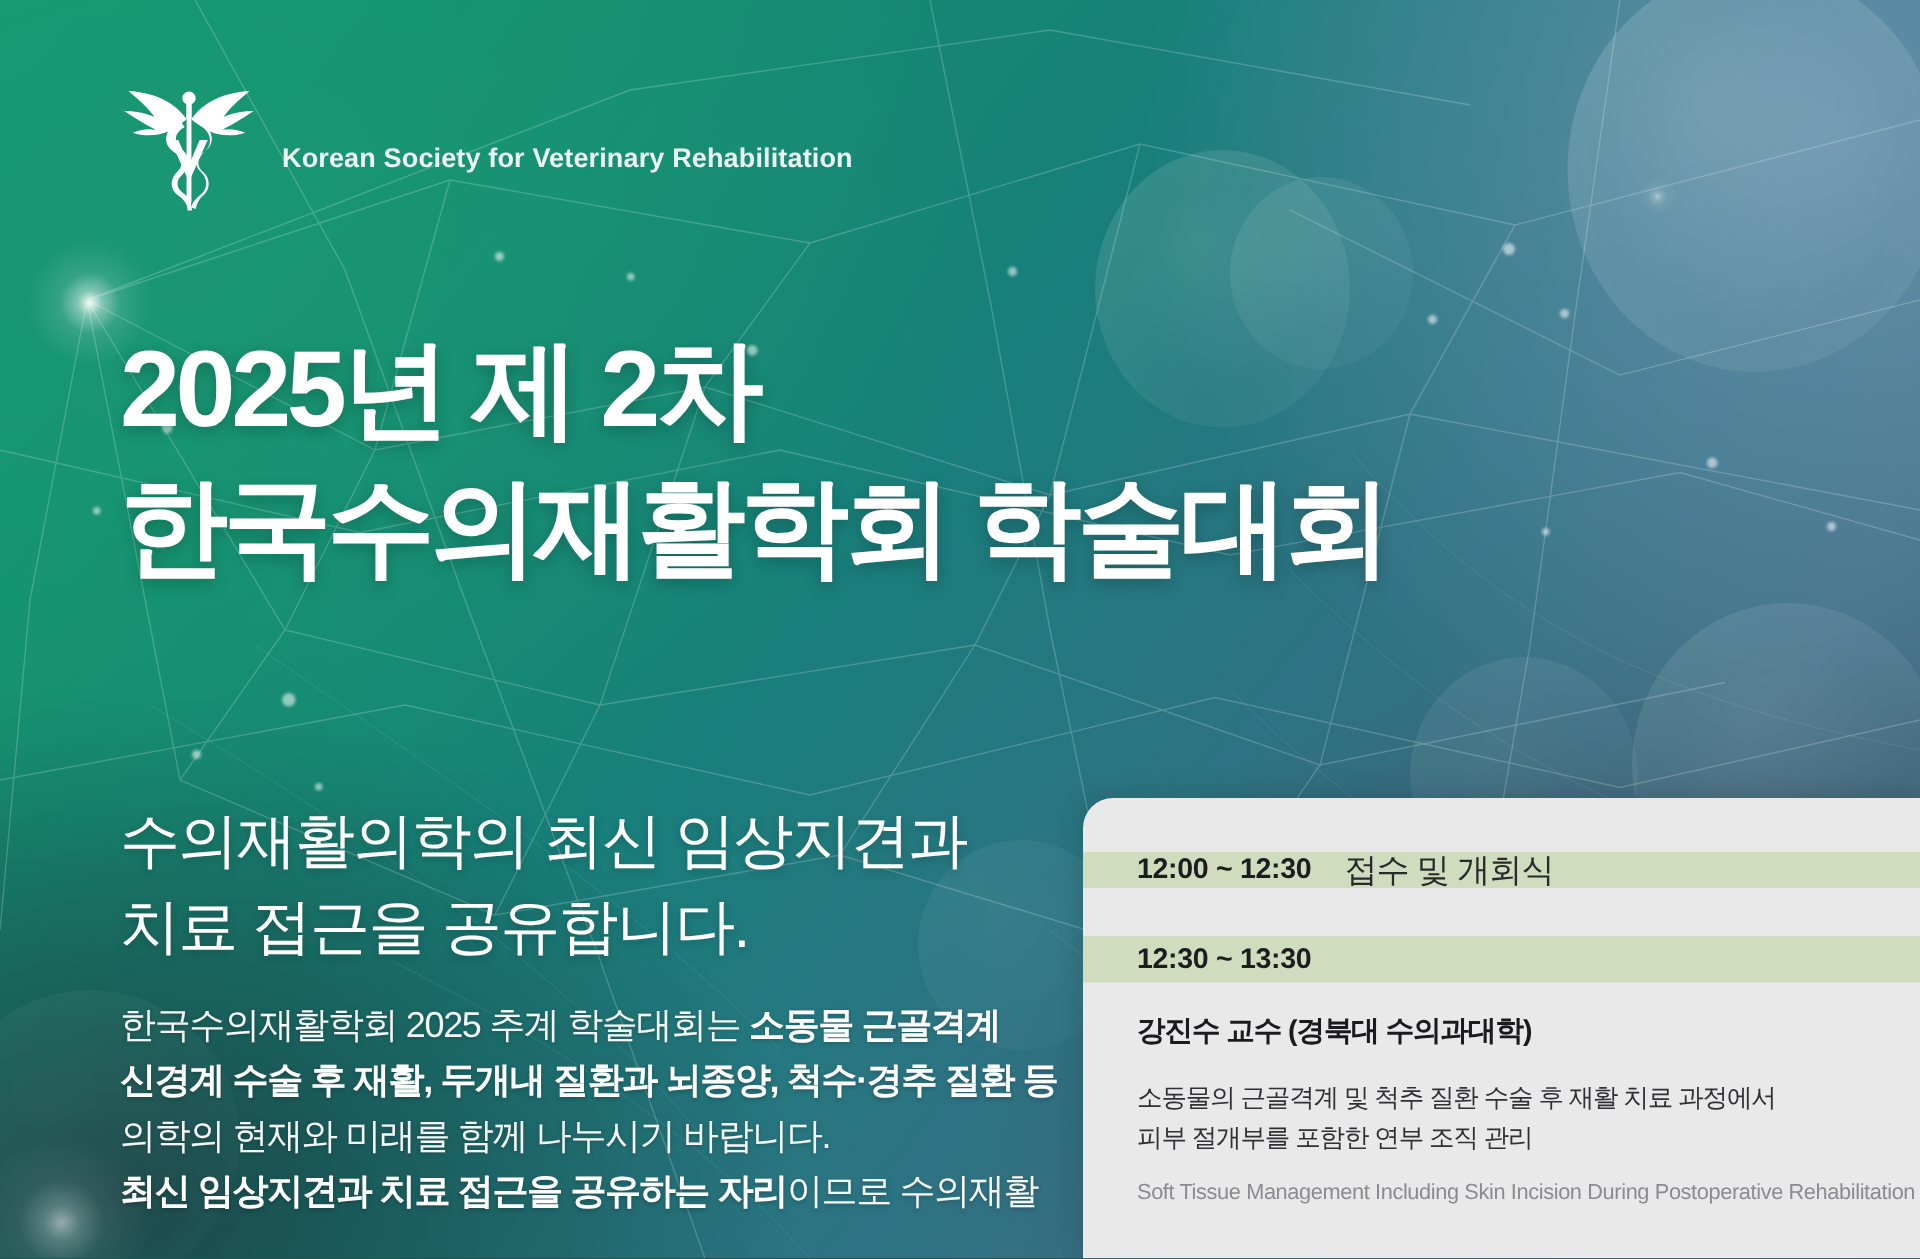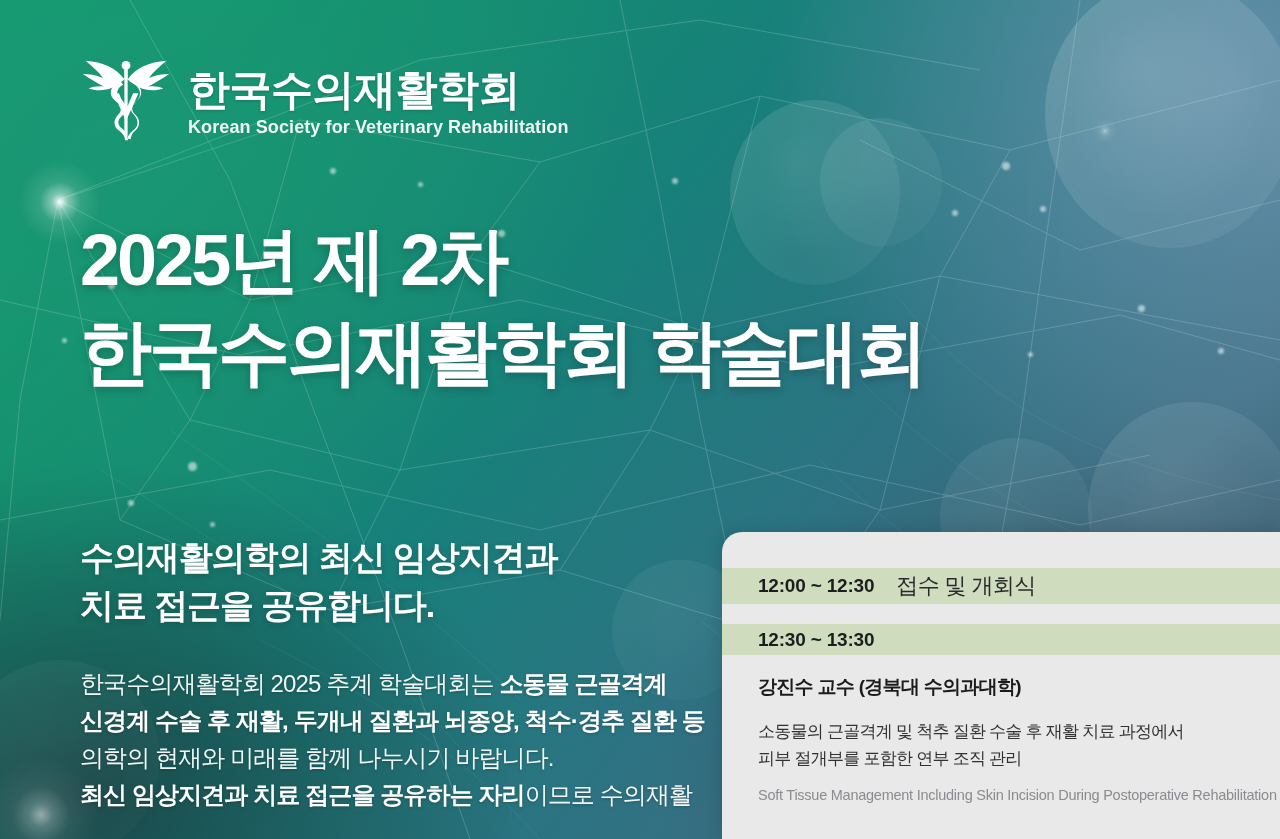--- a/index.html
+++ b/index.html
@@ -64,21 +64,21 @@
   #headline { position:absolute; left:80px; top:214px; }
   .headline-line {
     font-size:72px; font-weight:800; color:#ffffff;
     line-height:1.28; letter-spacing:-3px; white-space:nowrap;
     text-shadow:0 3px 10px rgba(0,0,0,.22);
   }
 
   
   #subhead { position:absolute; left:80px; top:533px; }
   .subhead-line {
-    font-size:34px; font-weight:700; color:#ffffff;
+    font-size:40px; font-weight:400; color:#ffffff;
     line-height:1.42; letter-spacing:-1.1px; white-space:nowrap;
     text-shadow:0 2px 6px rgba(0,0,0,.20);
   }
 
   
   #body-copy {
     position:absolute; left:80px; top:665px; width:600px;
   }
   .body-line {
     font-size:24px; line-height:37px; color:#f2f7f6;
@@ -96,21 +96,21 @@
     border-top-left-radius:20px;
     overflow:hidden;
     box-shadow:-3px -3px 14px rgba(0,0,0,.10);
   }
   .sched-band {
     position:absolute; left:0; width:100%;
     background:#cfddbe;
     display:flex; align-items:center;
     padding-left:36px;
   }
-  #band-1 { top:36px; height:36px; }
+  #band-1 { top:36px; height:24px; }
   #band-2 { top:92px; height:31px; }
   .sched-time {
     font-size:19px; font-weight:700; color:#1d1d1f;
     letter-spacing:-0.2px; white-space:nowrap;
   }
   .sched-label {
     font-size:22px; font-weight:400; color:#2a2a2c;
     letter-spacing:-0.6px; margin-left:22px; white-space:nowrap;
   }
 
@@ -216,21 +216,20 @@
 
         <path d="M44 30 C33 35 31 45 39 51 C45 55 47 60 42 65 C37 70 36 77 43 82 C47 85 49 88 49 92 L52 92 C52 86 49 82 45.5 79.5 C41 76 41 71 45 67.5 C51 62 51 54 44.5 49 C39 45 39.5 38 47 34 Z"></path>
 
         <path d="M56 30 C67 35 69 45 61 51 C55 55 53 60 58 65 C63 70 64 77 57 82 C54 84.5 52 87 51.6 90 L54.6 91 C55.5 87 57 84 59.5 82 C65 77.5 65 70 60 65.5 C55 61 55.5 56 60.5 51.5 C67.5 45.5 66 36 53 30 Z"></path>
 
         <path d="M41 27 C36 26 33 29 35 32 C36.5 34.5 41 34 43.5 31.5 Z"></path>
         <path d="M59 27 C64 26 67 29 65 32 C63.5 34.5 59 34 56.5 31.5 Z"></path>
       </g>
     </svg>
     <div id="logo-text-col">
-      <div id="logo-title-ko">한국수의재활학회</div>
       <div id="logo-title-en">Korean Society for Veterinary Rehabilitation</div>
     </div>
   </div>
 
   <div id="headline">
     <div class="headline-line">2025년 제 2차</div>
     <div class="headline-line">한국수의재활학회 학술대회</div>
   </div>
 
   <div id="subhead">

